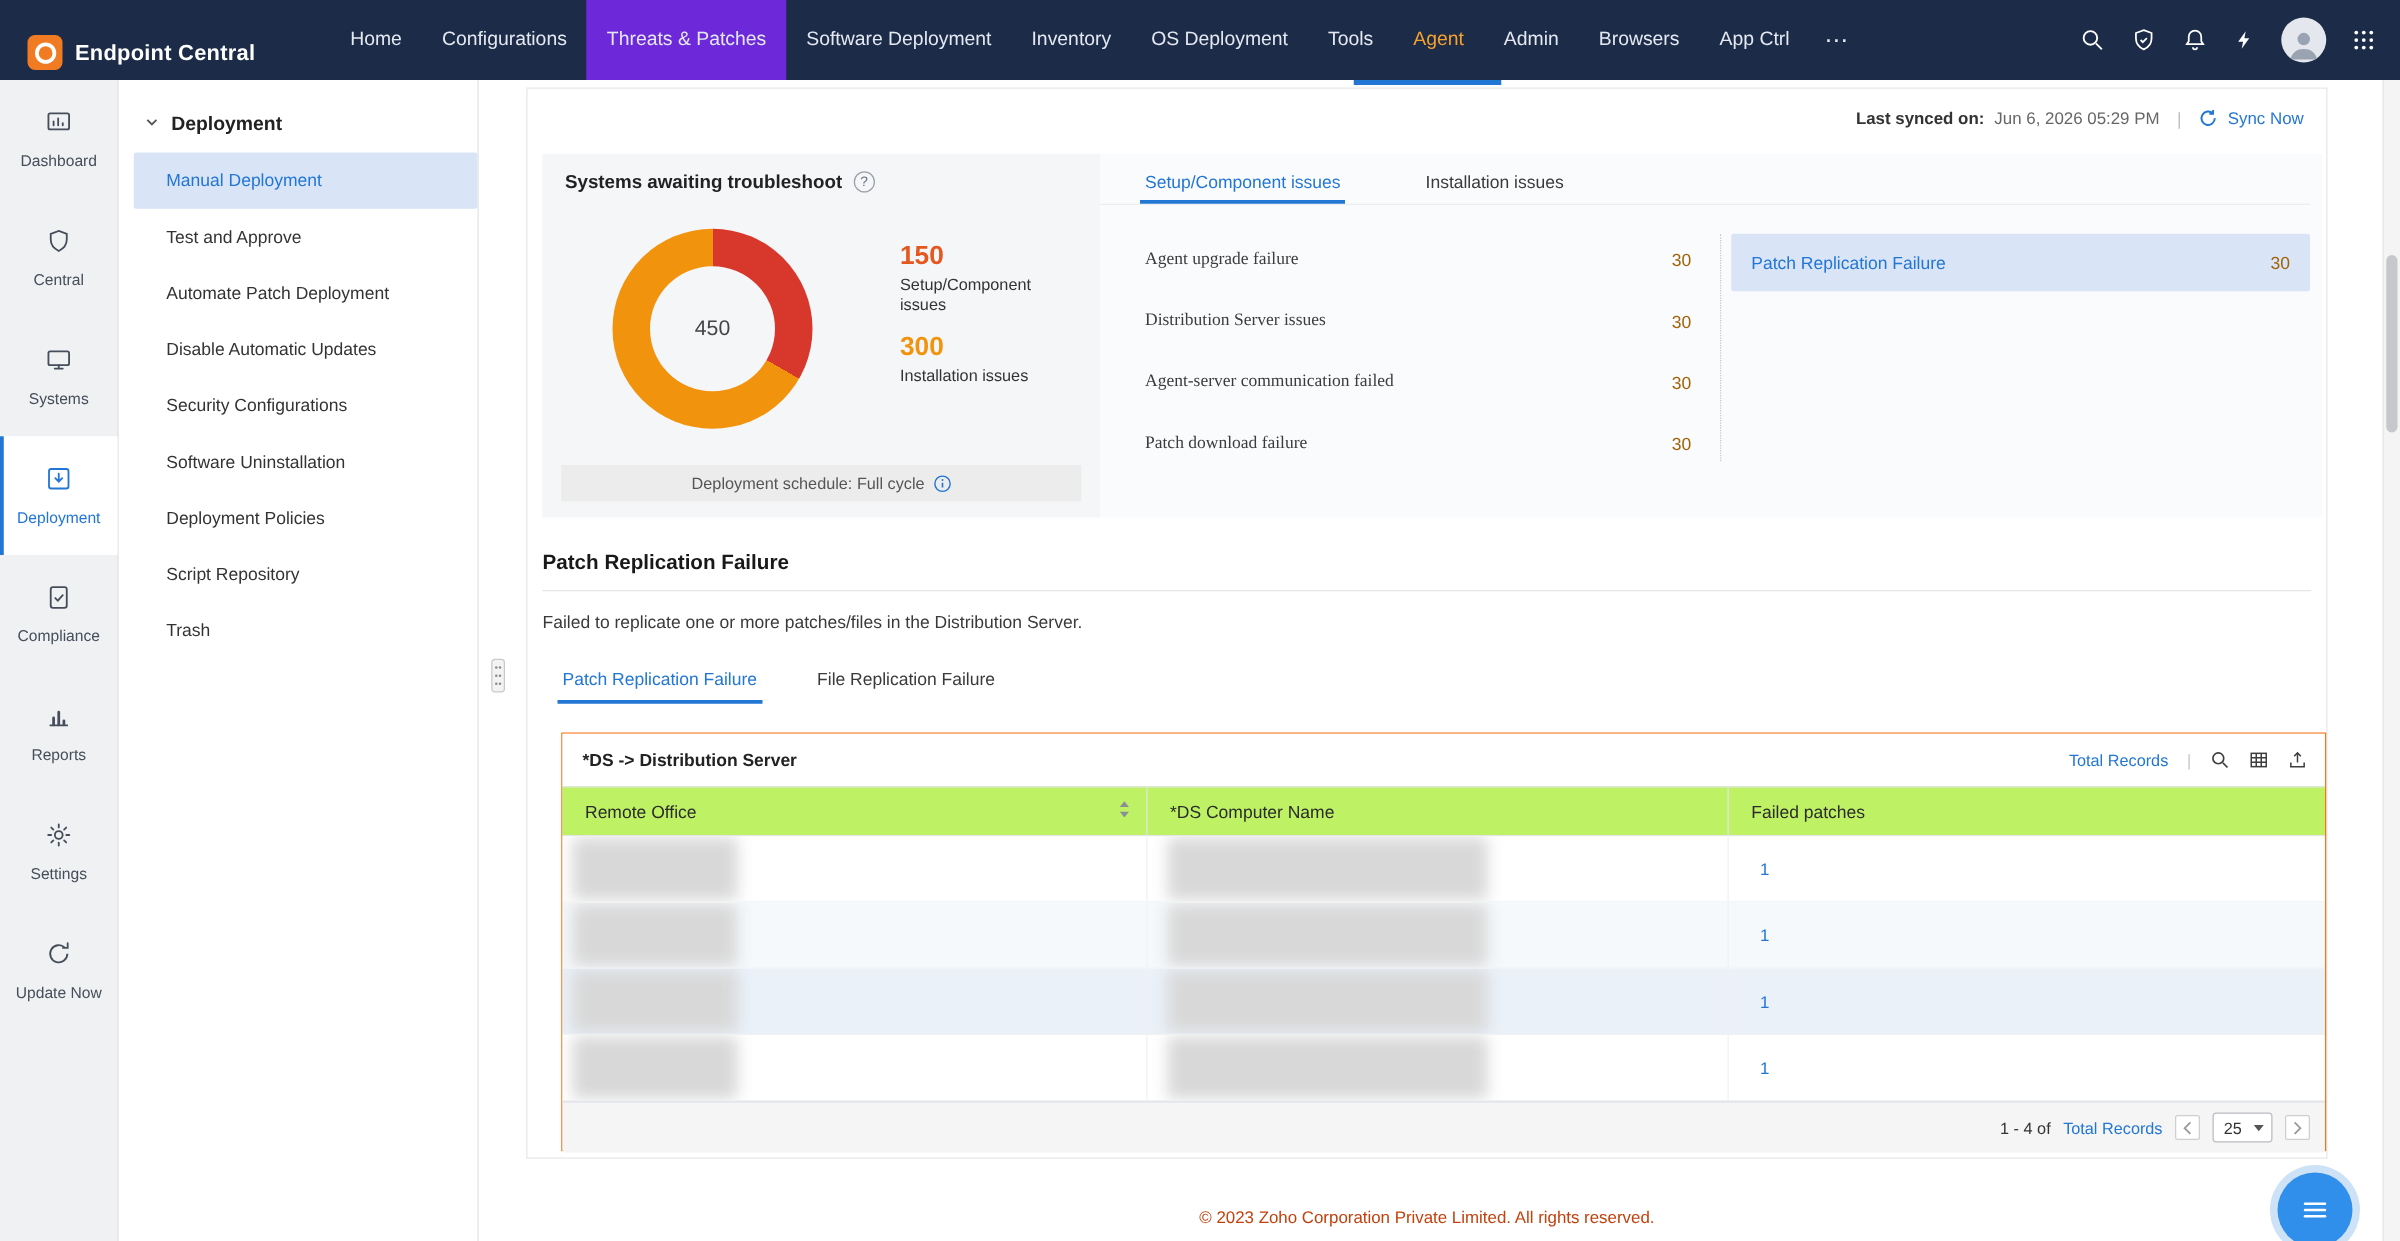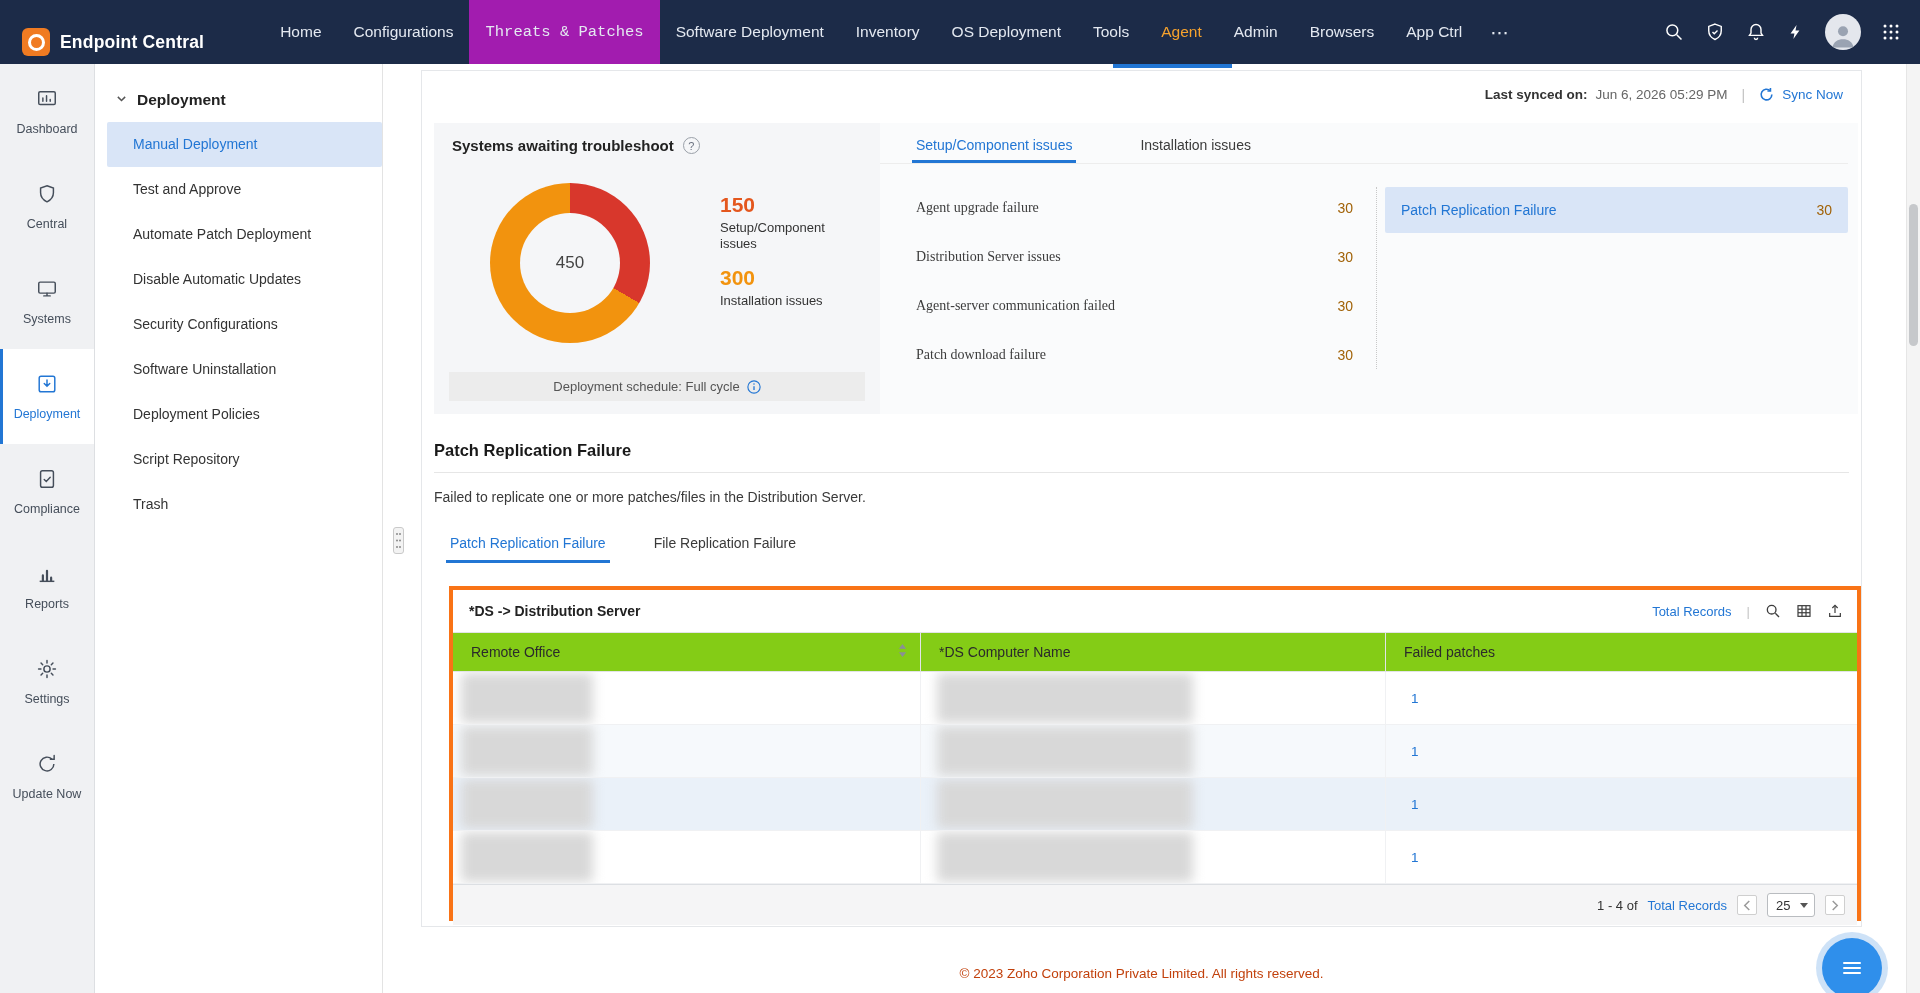--- a/index.html
+++ b/index.html
@@ -10,21 +10,21 @@
   
   .topnav{position:absolute;left:0;top:0;width:1920px;height:64px;background:#1c2b48;
     display:flex;align-items:center;z-index:10;}
   .brand{display:flex;align-items:center;padding-left:22px;margin-right:60px;cursor:pointer;margin-top:20px;}
   .brand-logo{width:28px;height:28px;border-radius:6px;background:#f07b22;
     display:inline-flex;align-items:center;justify-content:center;margin-right:10px;}
   .brand-logo::after{content:"";width:11px;height:11px;border:3px solid #fff;border-radius:50%;}
   .brand-name{color:#fff;font-size:17.5px;font-weight:bold;letter-spacing:.2px;white-space:nowrap;}
   .nav-item{height:64px;display:flex;align-items:center;padding:0 16px;color:#e4e9f1;
     font-size:15.5px;cursor:pointer;white-space:nowrap;}
-  .nav-item.section-active{background:#a21caf;font-family:Liberation Mono, monospace;}
+  .nav-item.section-active{background:#6d28d9;}
   .nav-item.nav-agent{position:relative;color:#f6a22d;}
   .nav-item.nav-agent::after{content:"";position:absolute;left:-32px;right:-14px;bottom:-4px;
     height:4px;background:#2276d4;}
   .nav-more{font-size:19px;letter-spacing:1px;padding:0 12px;}
   .topnav-icons{margin-left:auto;display:flex;align-items:center;gap:21px;padding-right:20px;}
   .icon-btn{display:inline-flex;align-items:center;justify-content:center;cursor:pointer;}
   .avatar{width:36px;height:36px;border-radius:50%;background:#e4e7ed;overflow:hidden;
     display:flex;align-items:flex-end;justify-content:center;cursor:pointer;}
 
   
@@ -89,29 +89,29 @@
   .dotted-sep{position:absolute;left:496px;top:64px;height:182px;border-left:1px dotted #c8c8c8;}
   .selected-issue{position:absolute;left:505px;top:64px;width:463px;height:46px;background:#d9e5f7;
     display:flex;align-items:center;justify-content:space-between;padding:0 16px;font-size:14px;
     color:#2276d4;cursor:pointer;border-radius:2px;}
 
   .detail-title{position:absolute;left:12px;top:370px;font-size:16.5px;font-weight:bold;color:#191919;}
   .detail-rule{position:absolute;left:12px;right:12px;top:401px;border-top:1px solid #e6e6e6;}
   .detail-desc{position:absolute;left:12px;top:418px;font-size:14px;color:#3a3a3a;}
   .detail-tabs{position:absolute;left:24px;top:464px;display:flex;gap:40px;}
 
-  .table-card{position:absolute;left:27px;top:515px;width:1412px;height:335px;border:4px solid #f97316;
+  .table-card{position:absolute;left:27px;top:515px;width:1412px;height:335px;border:1px solid #f97316;
     display:flex;flex-direction:column;background:#fff;}
   .table-caption-bar{height:42px;display:flex;align-items:center;justify-content:space-between;
     padding:0 14px 0 16px;background:#fff;flex:none;}
   .table-caption{font-size:14px;font-weight:bold;color:#222;}
   .caption-tools{display:flex;align-items:center;gap:15px;}
   .blue-link{color:#2276d4;font-size:13px;cursor:pointer;}
   .tool-sep{color:#c5c5c5;font-size:13px;}
-  .thead{height:40px;display:flex;background:#84cc16;border-top:1px solid #e2e4e7;
+  .thead{height:40px;display:flex;background:#bef264;border-top:1px solid #e2e4e7;
     border-bottom:1px solid #e2e4e7;flex:none;}
   .th{display:flex;align-items:center;font-size:14px;color:#2b2b2b;padding-left:18px;
     position:relative;border-right:1px solid #e2e4e7;}
   .th:last-child{border-right:none;}
   .c1{width:468px;flex:none;}
   .c2{width:465px;flex:none;}
   .c3{flex:1;}
   .sort-icon{position:absolute;right:12px;top:50%;transform:translateY(-50%);cursor:pointer;}
   .trow{height:53px;display:flex;border-bottom:1px solid #f0f1f3;flex:none;}
   .td{display:flex;align-items:center;border-right:1px solid #f0f1f3;overflow:hidden;}

